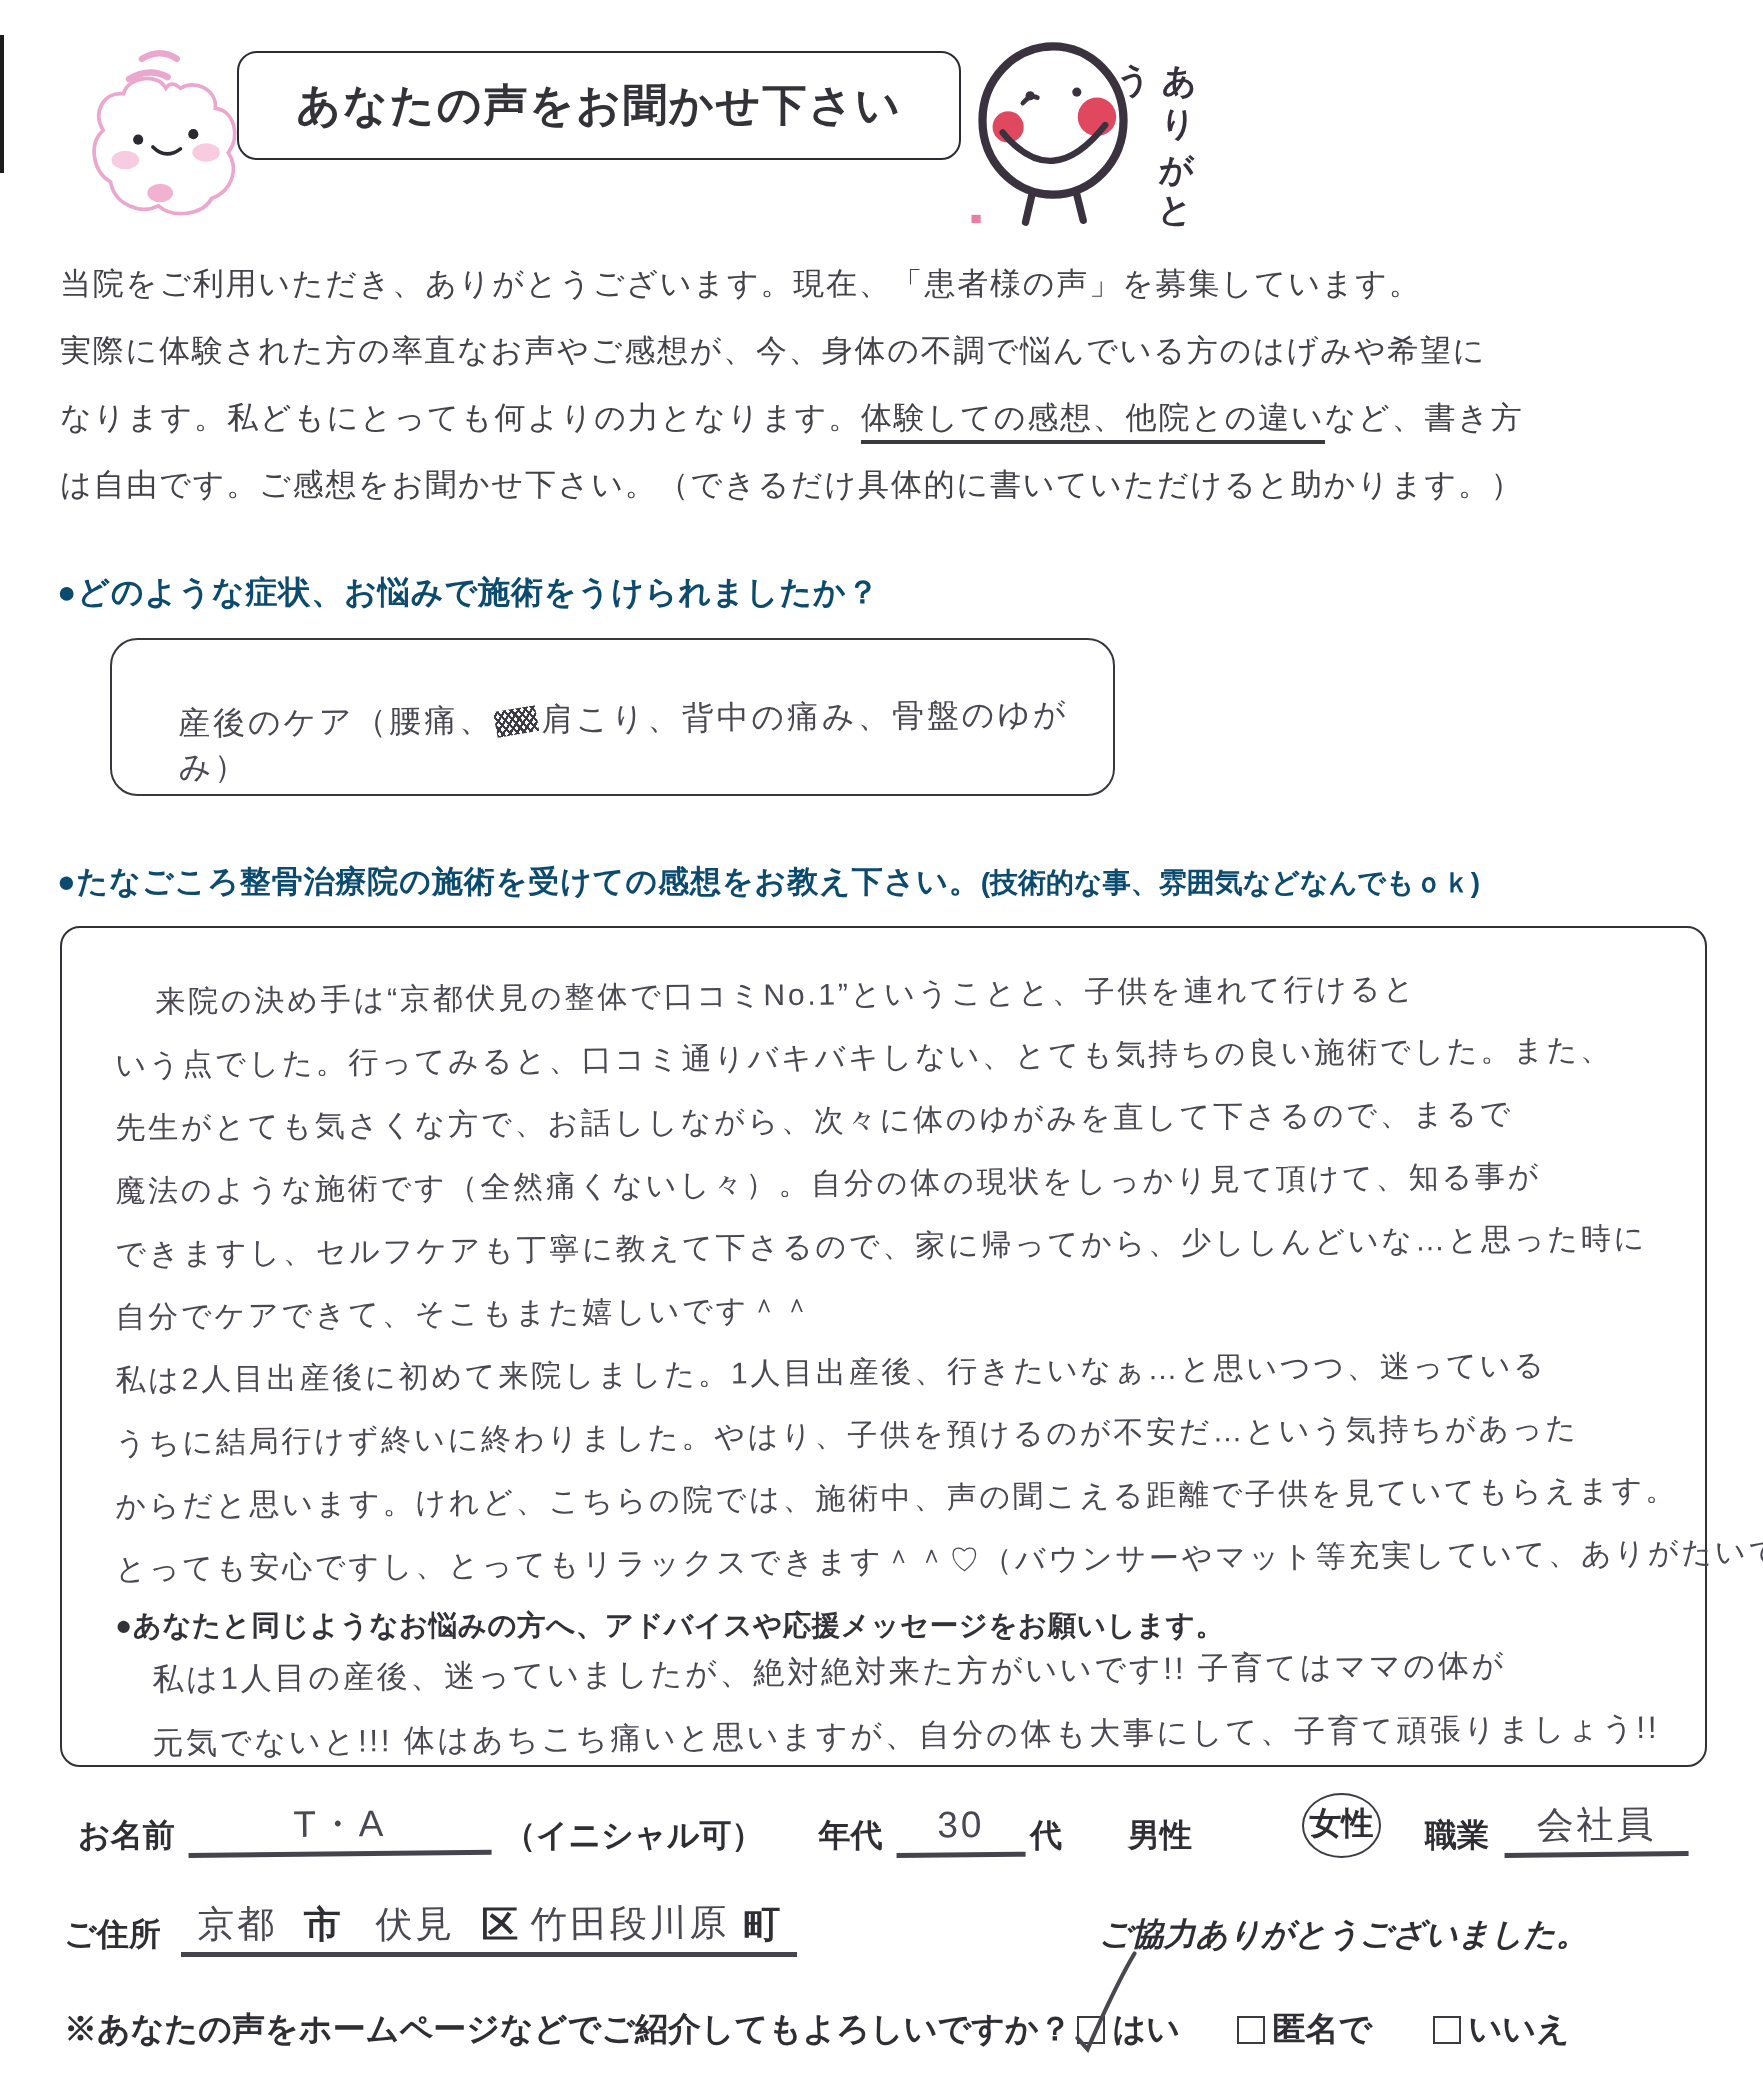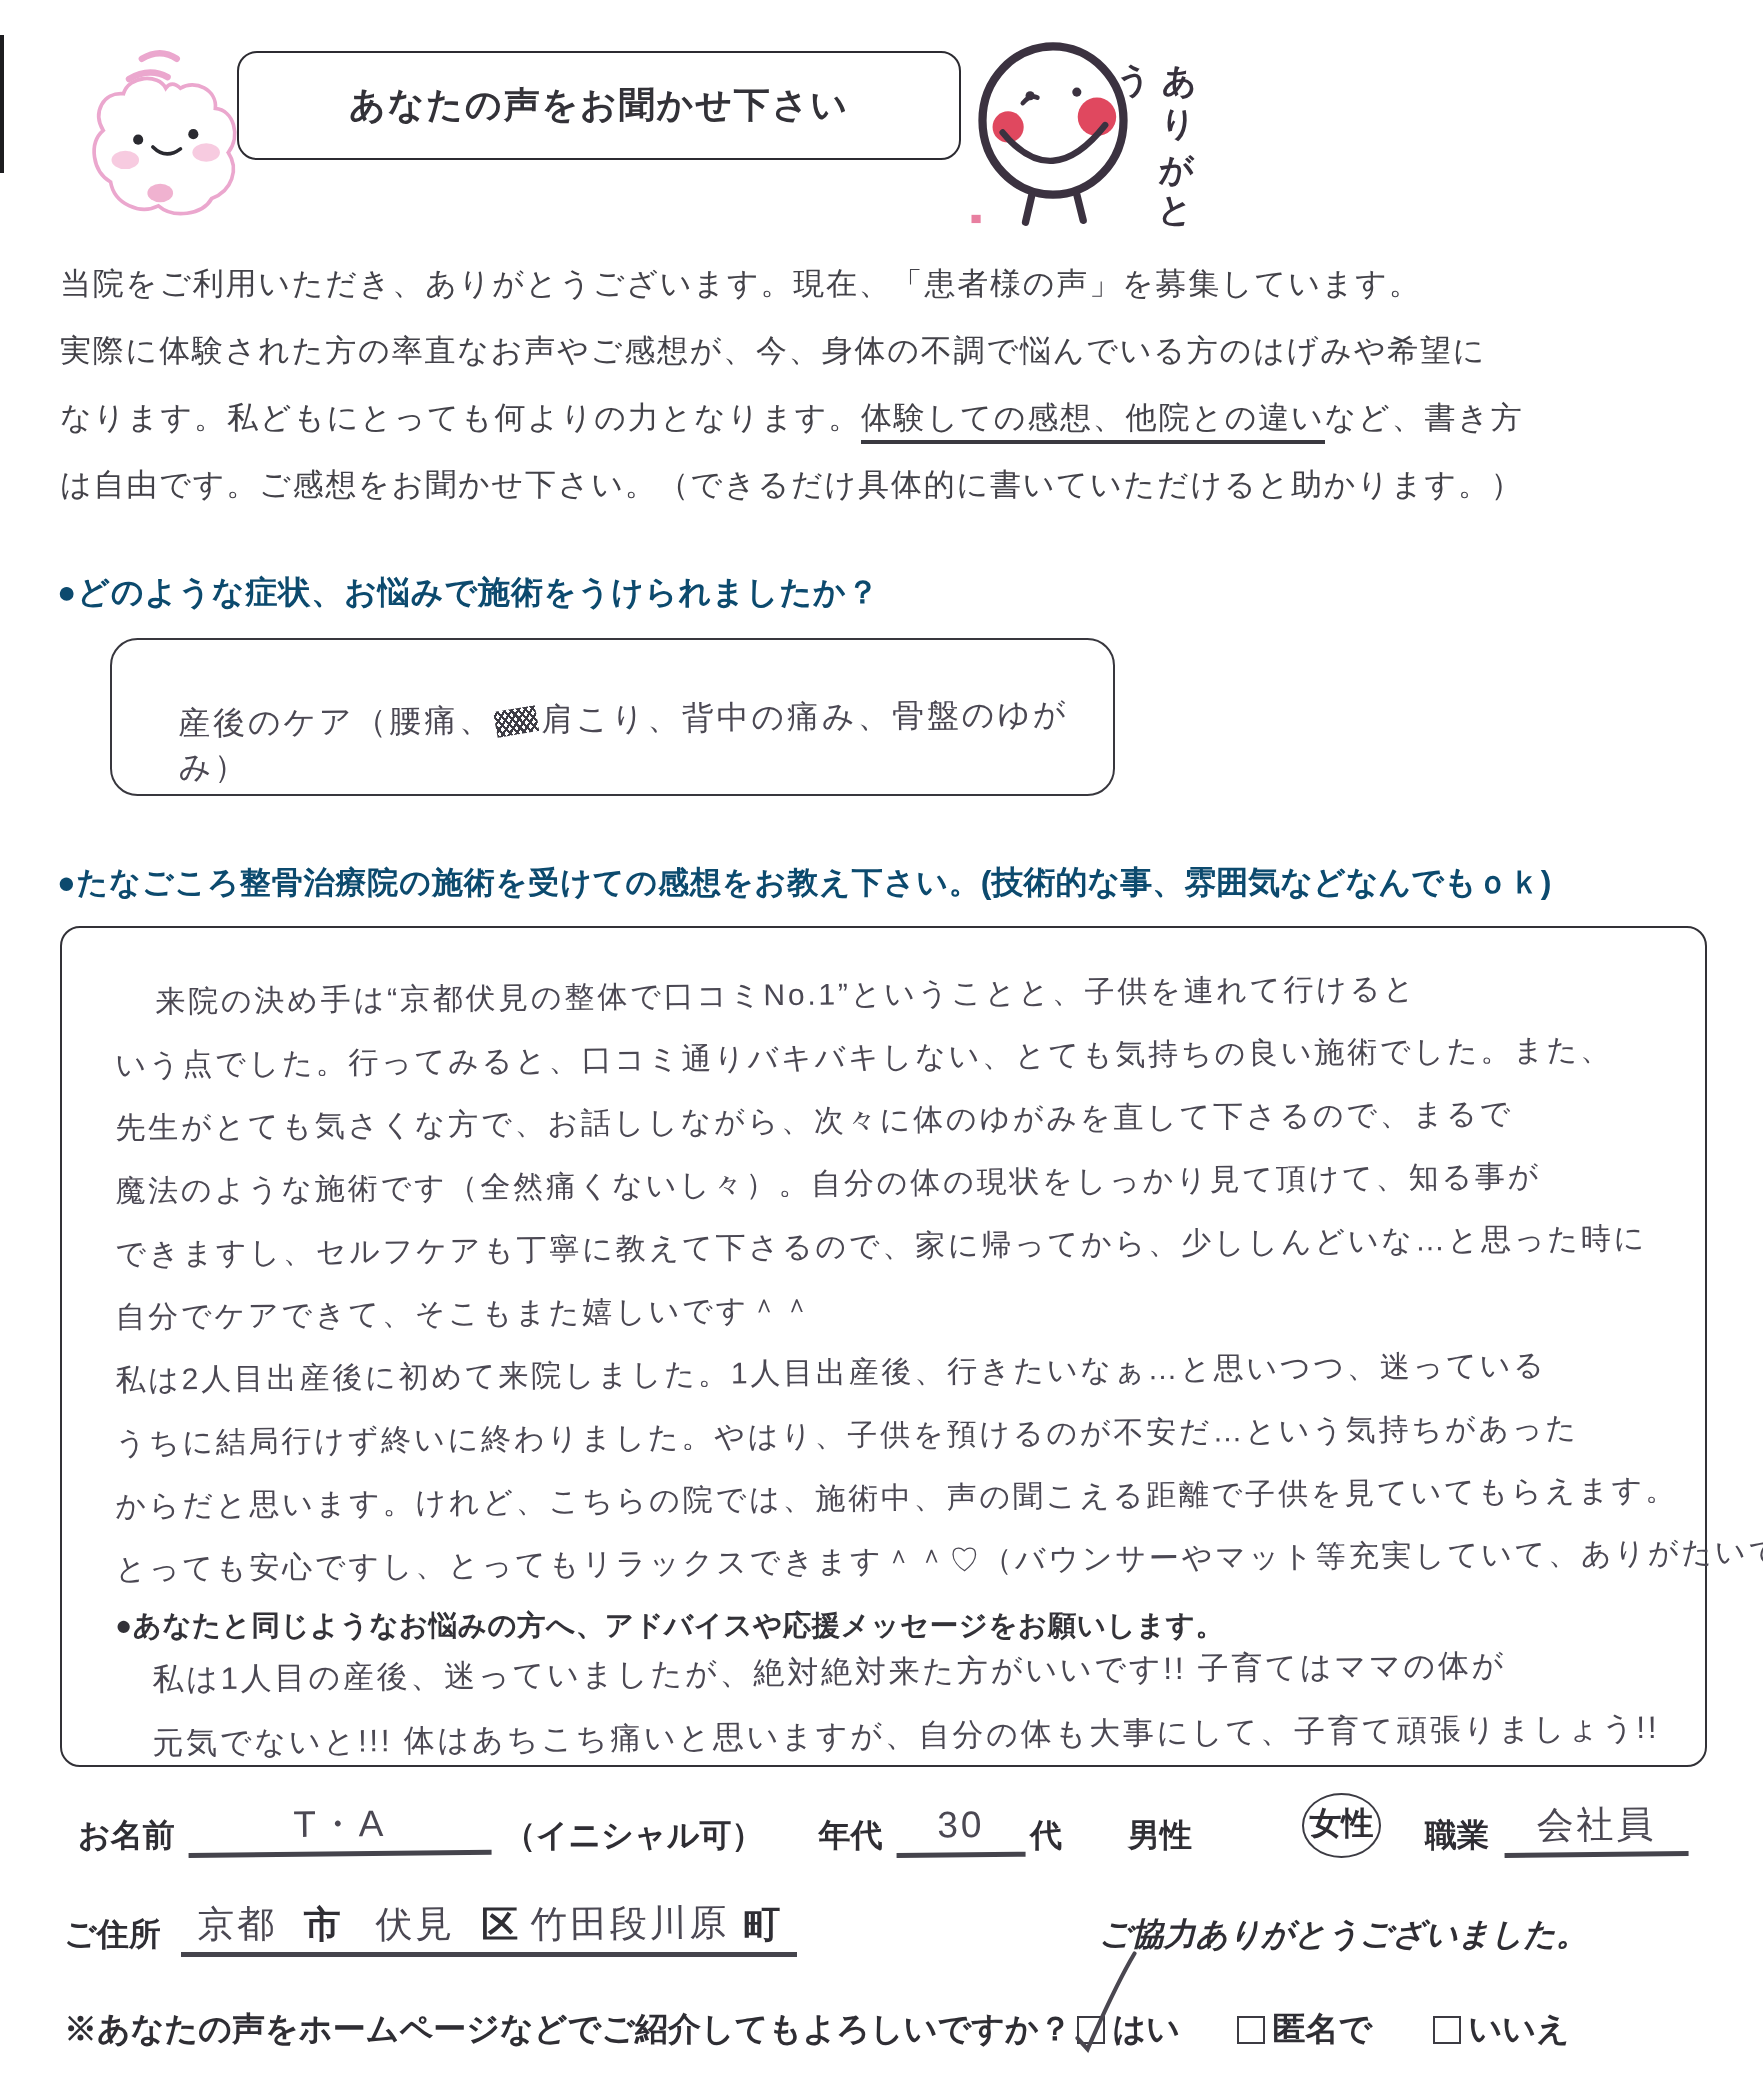--- a/index.html
+++ b/index.html
@@ -4,33 +4,33 @@
 <style>
   html,body{margin:0;padding:0;}
   body{font-family:"Liberation Sans",sans-serif;background:#e9e9e9;}
   .page{position:relative;width:1763px;height:2082px;background:#ffffff;overflow:hidden;color:#3e3d45;}
   .scan-edge{position:absolute;left:0;top:35px;width:3.7px;height:138px;background:#1d1d20;}
 
   
   .mascot{position:absolute;left:72px;top:44px;width:193px;height:184px;}
   .title-box{position:absolute;left:237px;top:51px;width:720px;height:105px;border:2.8px solid #2c2b31;
              border-radius:20px;display:flex;align-items:center;justify-content:center;
-             font-size:36px;font-weight:bold;letter-spacing:1.8px;color:#333238;background:#fff;}
+             font-size:44px;font-weight:bold;letter-spacing:1.8px;color:#333238;background:#fff;}
   .smiley{position:absolute;left:966px;top:26px;width:174px;height:211px;}
   .thanks-vert{position:absolute;left:1109px;top:39px;height:193px;writing-mode:vertical-rl;
                font-size:34px;font-weight:bold;color:#37313d;letter-spacing:5.5px;transform:rotate(2deg);}
 
   
   .intro{position:absolute;left:60px;top:250px;width:1653px;font-size:31px;line-height:67px;
          letter-spacing:1.8px;color:#434249;}
   .u{border-bottom:4.6px solid #3a3940;padding-bottom:4.6px;}
 
   
   .q-label{position:absolute;left:57px;font-size:32px;font-weight:bold;color:#0c4a6e;letter-spacing:0.9px;}
-  .q-note{font-size:32px;letter-spacing:0;}
+  .q-note{font-size:28px;letter-spacing:0;}
 
   .answer-box{position:absolute;left:110px;top:638px;width:1001px;height:154px;border:2.8px solid #38373e;
               border-radius:27.5px;background:#fff;}
   .answer-box .hand{position:absolute;left:66px;top:62px;font-size:32px;}
 
   .hand{font-family:"Liberation Sans",sans-serif;color:#4b4853;letter-spacing:2.8px;
         transform:rotate(-0.6deg);transform-origin:left top;}
 
   .scribble{display:inline-block;width:42px;height:26px;vertical-align:-3.7px;margin:0 3.7px 0 1.8px;
     background:

